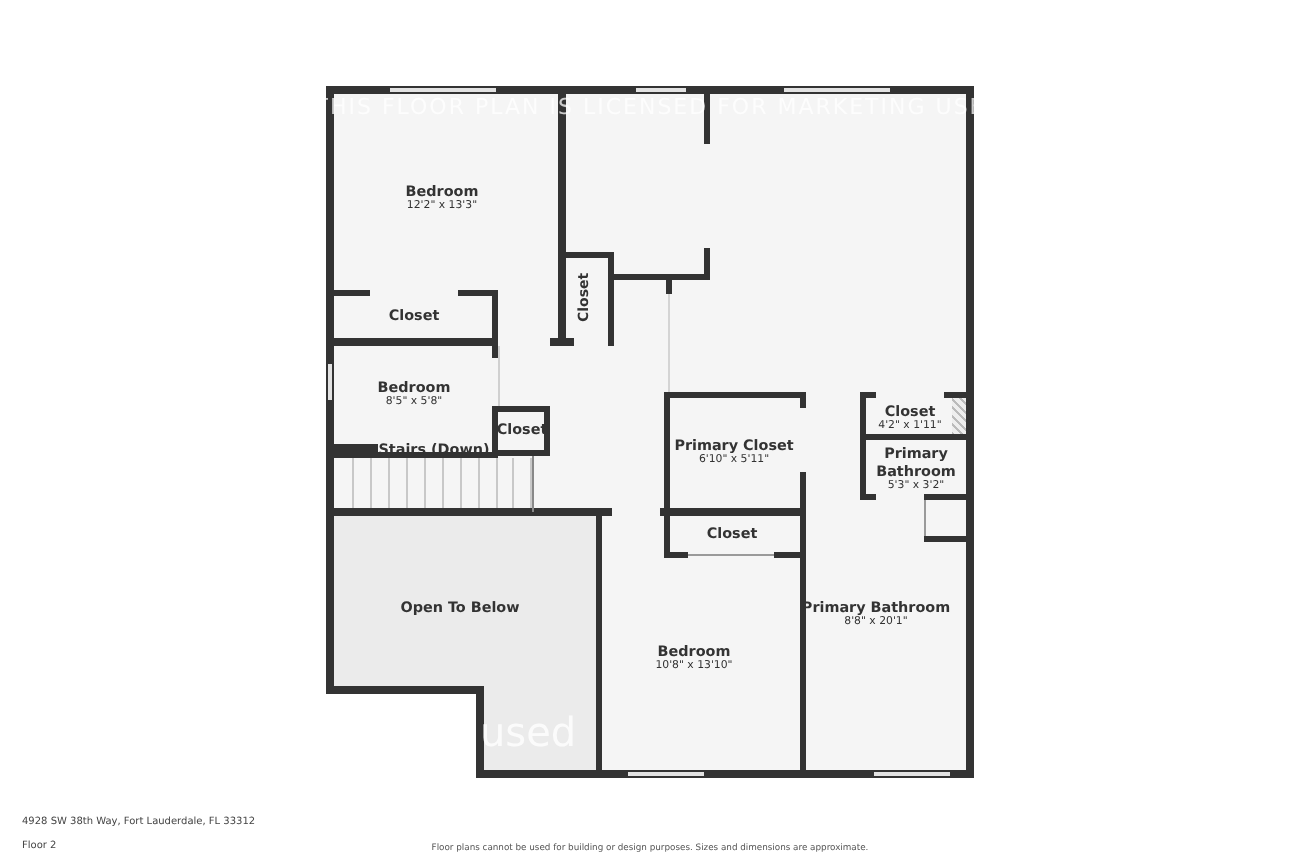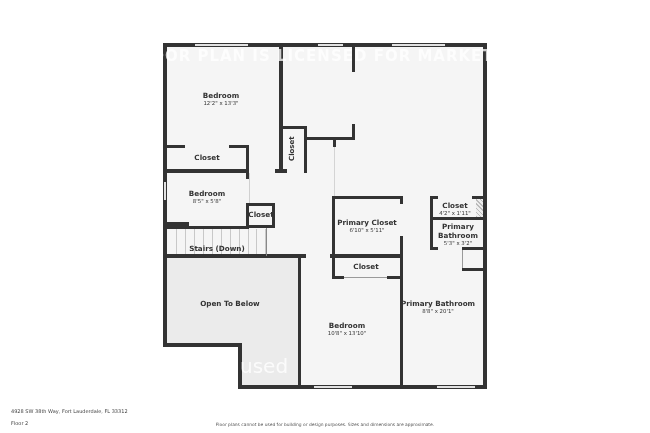--- a/index.html
+++ b/index.html
@@ -16,21 +16,21 @@
     .thin { position: absolute; background: #9a9a9a; }
     .stair-line { position: absolute; background: #c8c8c8; width: 1px; }
     .label { position: absolute; text-align: center; color: #333; white-space: nowrap; transform: translateX(-50%); }
     .label .name { font-size: 7.2px; font-weight: bold; line-height: 9px; display: block; }
     .label .dim { font-size: 5.4px; line-height: 7px; display: block; }
     .vlabel { position: absolute; font-size: 7px; font-weight: bold; color: #333; transform: rotate(-90deg); transform-origin: center; white-space: nowrap; }
     .hatch {
       position: absolute;
       background: repeating-linear-gradient(45deg, #bbb 0 1px, #eee 1px 3px);
     }
-    .watermark { position: absolute; color: rgba(255,255,255,0.75); font-size: 15px; font-weight: bold; letter-spacing: 1px; white-space: nowrap; transform: translateX(-50%); text-align: center; }
+    .watermark { position: absolute; color: rgba(255,255,255,0.75); font-size: 11px; font-weight: normal; letter-spacing: 1px; white-space: nowrap; transform: translateX(-50%); text-align: center; }
     .wm-homes { position: absolute; color: rgba(255,255,255,0.8); font-size: 20px; }
     .footer-text { position: absolute; font-size: 5px; color: #444; white-space: nowrap; }
     .disclaimer { position: absolute; font-size: 4.4px; color: #555; white-space: nowrap; transform: translateX(-50%); }
   </style>
 </head>
 <body>
 
 <div class="plan">
 
   <div class="floor-fill" style="left:165px;top:45px;width:320px;height:342px;"></div>
@@ -128,21 +128,21 @@
     <span class="name">Closet</span>
   </div>
   <div class="vlabel" style="left:280px;top:145px;width:24px;text-align:center;">Closet</div>
   <div class="label" style="left:207px;top:189px;">
     <span class="name">Bedroom</span>
     <span class="dim">8'5" x 5'8"</span>
   </div>
   <div class="label" style="left:261px;top:210px;">
     <span class="name">Closet</span>
   </div>
-  <div class="label" style="left:217px;top:244px;">
+  <div class="label" style="left:217px;top:220px;">
     <span class="name">Stairs (Down)</span>
   </div>
   <div class="label" style="left:367px;top:218px;">
     <span class="name">Primary Closet</span>
     <span class="dim">6'10" x 5'11"</span>
   </div>
   <div class="label" style="left:366px;top:262px;">
     <span class="name">Closet</span>
   </div>
   <div class="label" style="left:455px;top:201px;">

